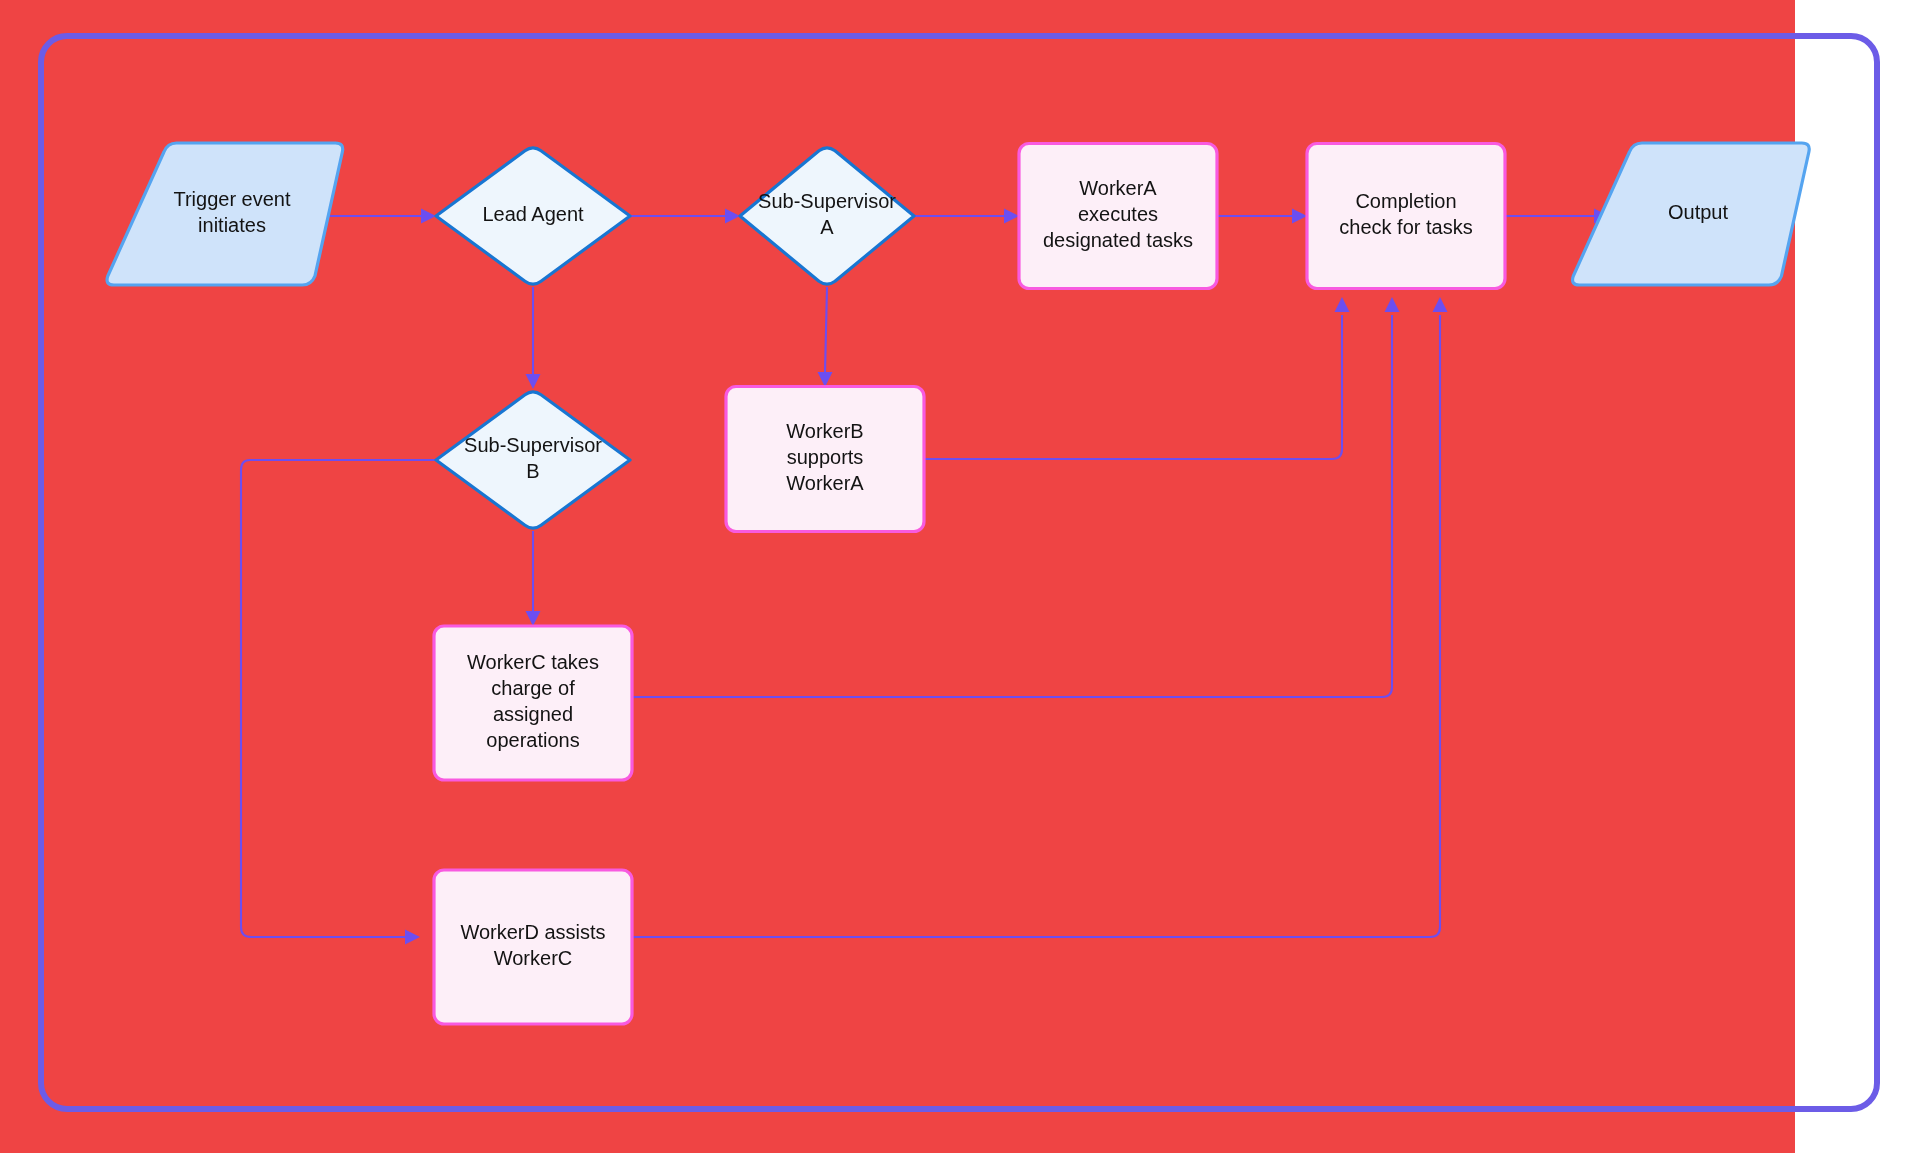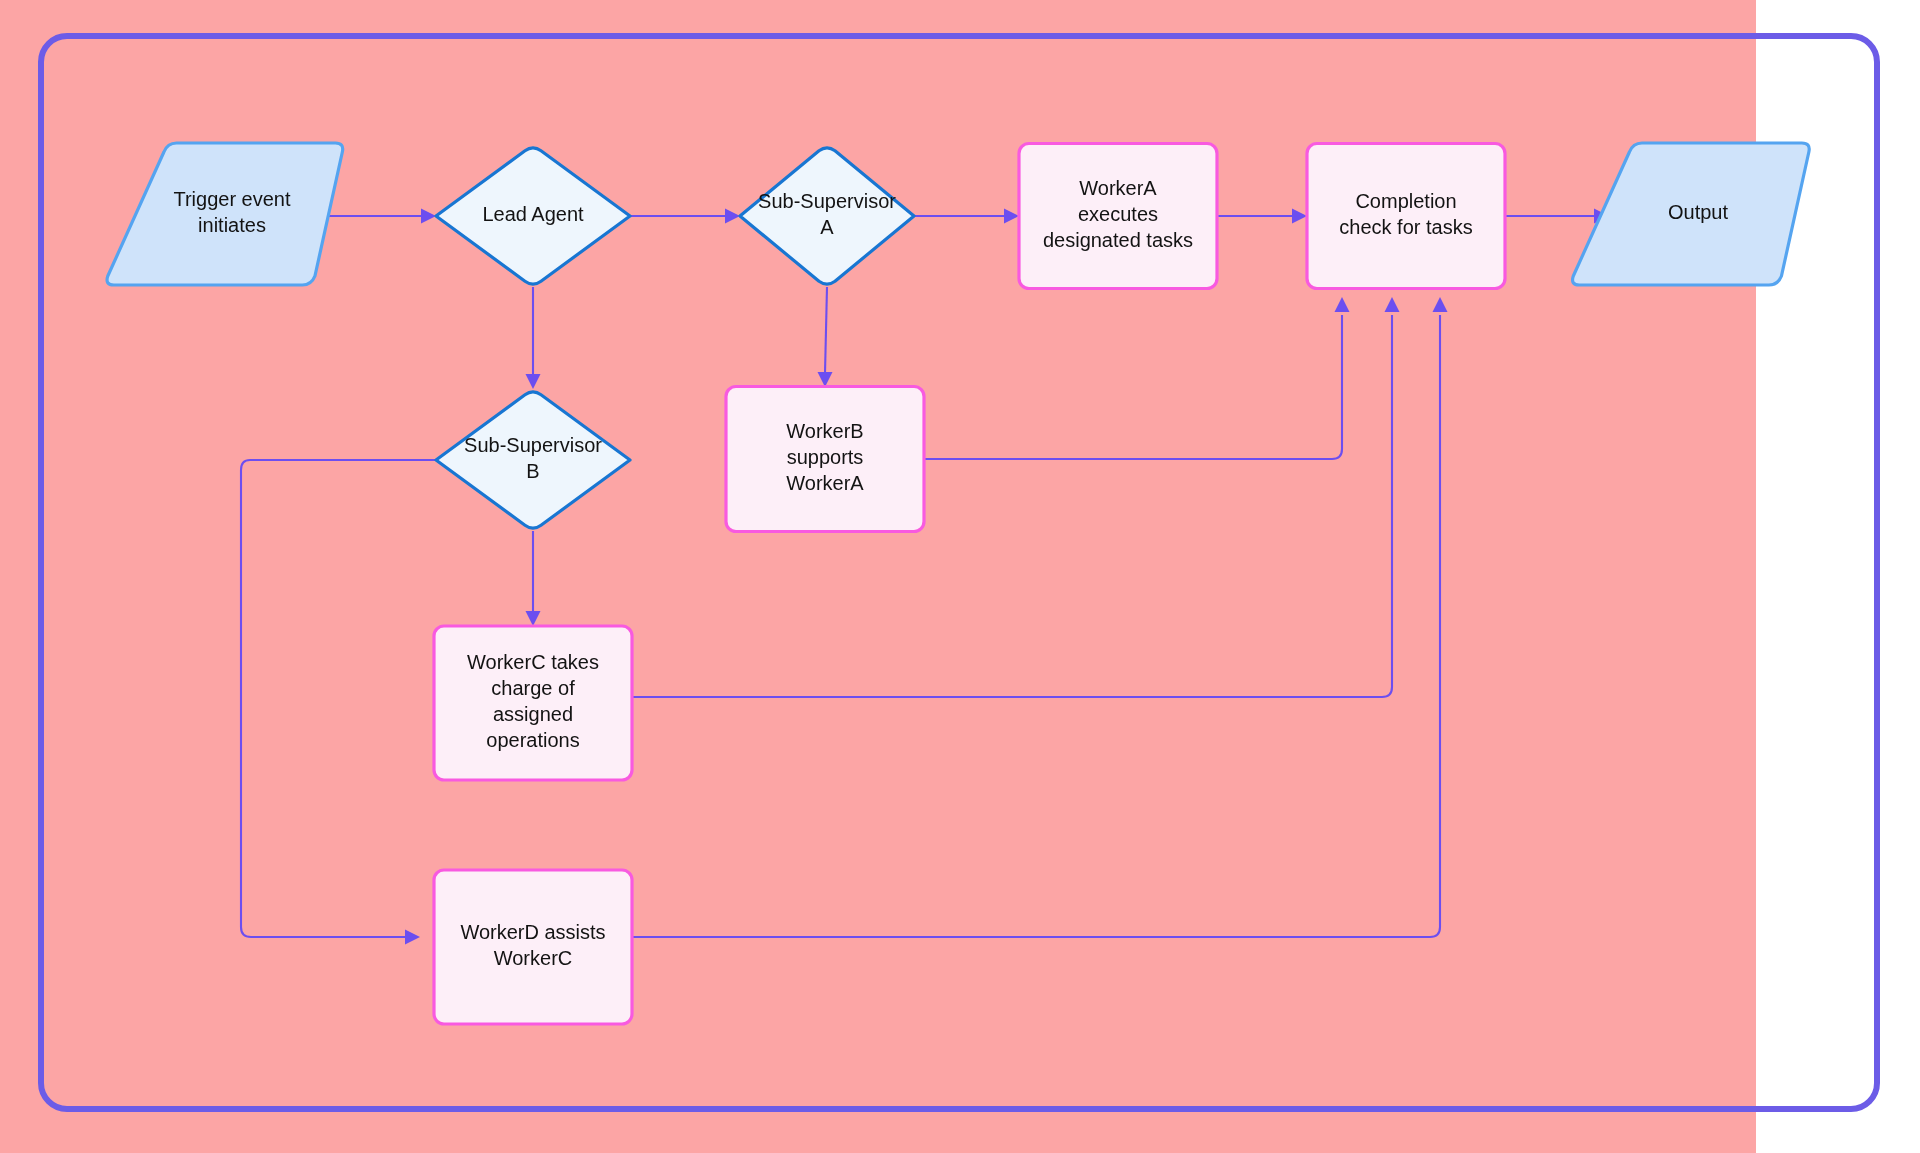--- a/index.html
+++ b/index.html
@@ -10,21 +10,22 @@
   body {
     width: 1920px;
     height: 1153px;
     font-family: "Liberation Sans", sans-serif;
     overflow: hidden;
   }
   #canvas {
     position: relative;
     width: 1756px;
     height: 1153px;
-    background: #fca5a5;
+    background: #ef4444;
+    padding-left: 39px;
   }
   svg#flow {
     position: absolute;
     top: 0;
     left: 0;
     width: 1920px;
     height: 1153px;
   }
   .node-shape {
     stroke-linejoin: round;

